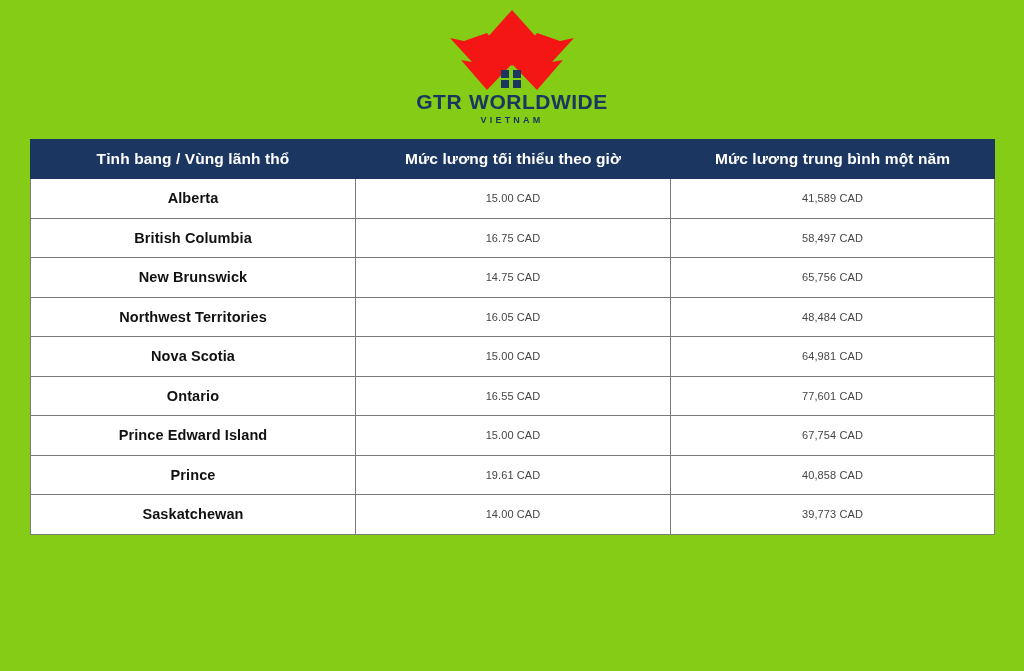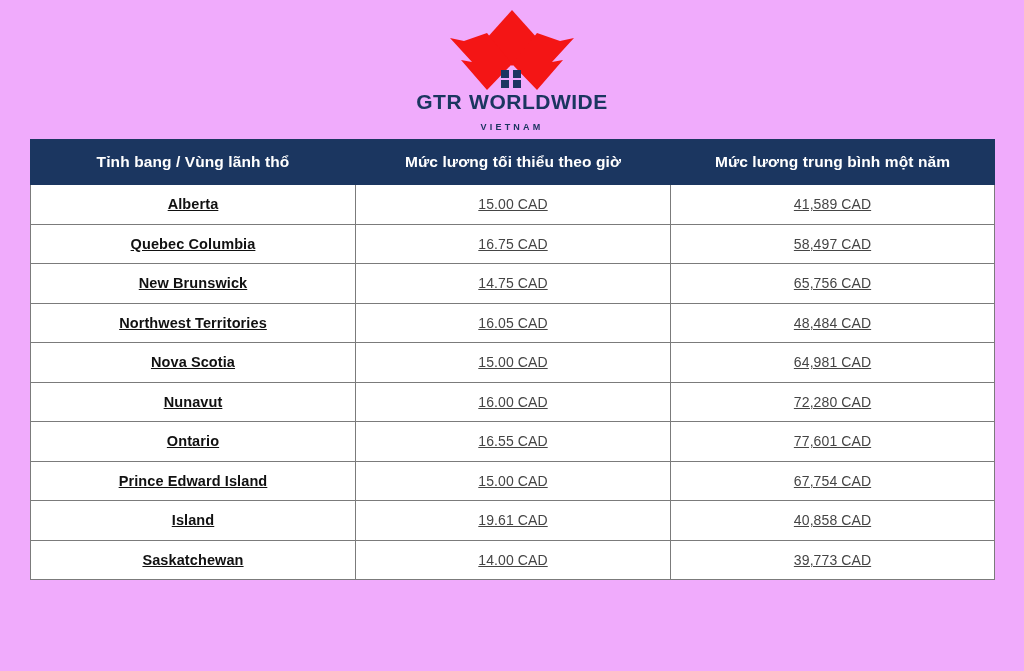--- a/index.html
+++ b/index.html
@@ -10,21 +10,21 @@
     width: 1024px;
     height: 671px;
     background: #ffffff;
     font-family: "Liberation Sans", sans-serif;
     overflow: hidden;
   }
   .page {
     position: relative;
     width: 1024px;
     height: 671px;
-    background: #f0abfc;
+    background: #84cc16;
   }
 
   
   .logo-block {
     position: absolute;
     left: 0;
     top: 8px;
     width: 1024px;
     height: 124px;
     display: flex;
@@ -47,21 +47,21 @@
     font-family: "Liberation Sans", sans-serif;
     font-size: 21px;
     font-weight: bold;
     color: #1b3660;
     letter-spacing: 0.5px;
     line-height: 1;
     white-space: nowrap;
   }
   .logo-wordmark .gtr { margin-right: 7px; }
   .logo-sub {
-    margin-top: 11px;
+    margin-top: 4px;
     font-family: "Liberation Sans", sans-serif;
     font-size: 9px;
     font-weight: bold;
     color: #1b3660;
     letter-spacing: 3.2px;
     line-height: 1;
   }
 
   
   .table-wrap {
@@ -79,45 +79,44 @@
   table.wage-table col.c2 { width: 315px; }
   table.wage-table col.c3 { width: 324px; }
 
   table.wage-table thead th {
     background: #1b3660;
     color: #ffffff;
     font-family: "Liberation Sans", sans-serif;
     font-size: 15.5px;
     font-weight: bold;
     text-align: center;
-    height: 45px;
+    height: 39px;
     padding: 8px 6px;
     border: 1px solid #1b3660;
     letter-spacing: 0.1px;
     box-sizing: border-box;
   }
 
   table.wage-table tbody td {
     height: 39.5px;
     border: 1px solid #7b7b7b;
     text-align: center;
     vertical-align: middle;
     box-sizing: border-box;
     padding: 0 8px;
     background: #ffffff;
-    text-decoration: underline;
   }
   table.wage-table tbody td.province {
     font-size: 14.5px;
     font-weight: bold;
     color: #111111;
     letter-spacing: 0.1px;
   }
   table.wage-table tbody td.value {
-    font-size: 14px;
+    font-size: 11px;
     font-weight: normal;
     color: #454545;
     letter-spacing: 0.1px;
   }
 </style>
 </head>
 <body>
 
 <div class="page">
 
@@ -157,56 +156,51 @@
           <th>Mức lương trung bình một năm</th>
         </tr>
       </thead>
       <tbody>
           <tr>
             <td class="province">Alberta</td>
             <td class="value">15.00 CAD</td>
             <td class="value">41,589 CAD</td>
           </tr>
           <tr>
-            <td class="province">Quebec Columbia</td>
+            <td class="province">British Columbia</td>
             <td class="value">16.75 CAD</td>
             <td class="value">58,497 CAD</td>
           </tr>
           <tr>
             <td class="province">New Brunswick</td>
             <td class="value">14.75 CAD</td>
             <td class="value">65,756 CAD</td>
           </tr>
           <tr>
             <td class="province">Northwest Territories</td>
             <td class="value">16.05 CAD</td>
             <td class="value">48,484 CAD</td>
           </tr>
           <tr>
             <td class="province">Nova Scotia</td>
             <td class="value">15.00 CAD</td>
             <td class="value">64,981 CAD</td>
           </tr>
           <tr>
-            <td class="province">Nunavut</td>
-            <td class="value">16.00 CAD</td>
-            <td class="value">72,280 CAD</td>
-          </tr>
-          <tr>
             <td class="province">Ontario</td>
             <td class="value">16.55 CAD</td>
             <td class="value">77,601 CAD</td>
           </tr>
           <tr>
             <td class="province">Prince Edward Island</td>
             <td class="value">15.00 CAD</td>
             <td class="value">67,754 CAD</td>
           </tr>
           <tr>
-            <td class="province">Island</td>
+            <td class="province">Prince</td>
             <td class="value">19.61 CAD</td>
             <td class="value">40,858 CAD</td>
           </tr>
           <tr>
             <td class="province">Saskatchewan</td>
             <td class="value">14.00 CAD</td>
             <td class="value">39,773 CAD</td>
           </tr>
         </tbody>
     </table>

